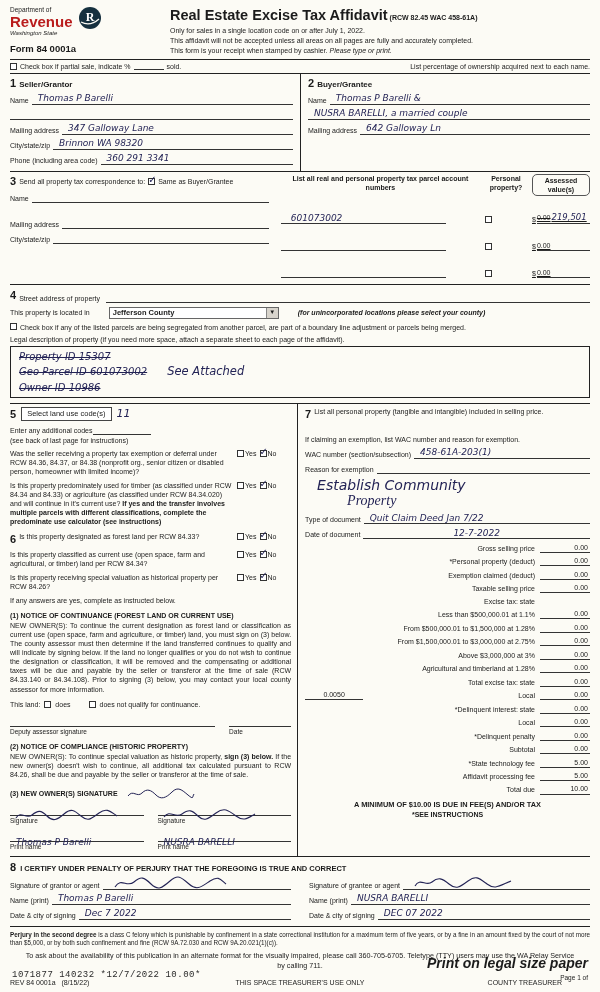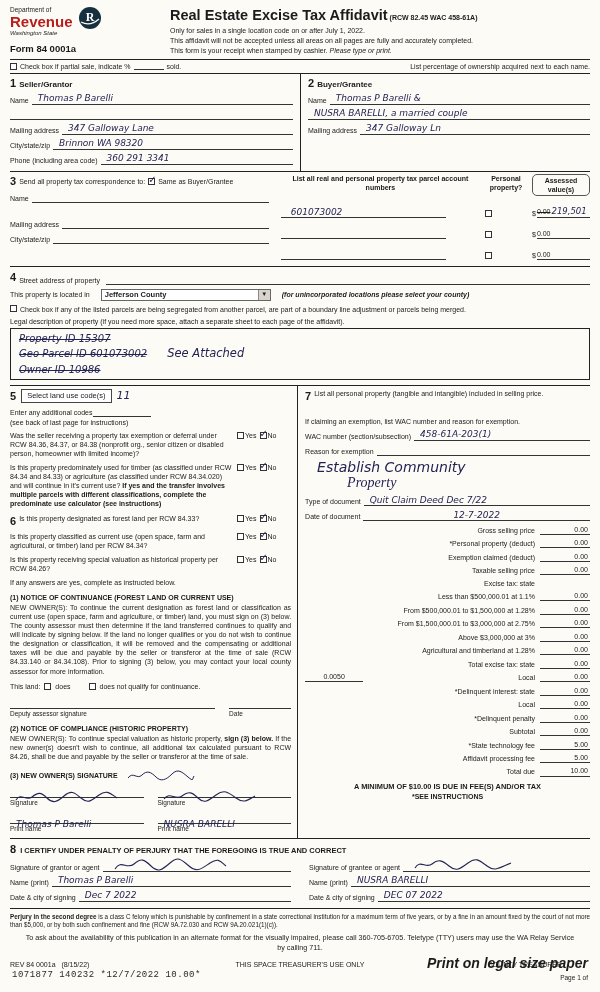--- a/index.html
+++ b/index.html
@@ -45,32 +45,32 @@
 
   
   .sec3 { display:flex; border-bottom:1px solid #222; padding-bottom:6px; }
   .s3l { width:46%; padding:2px 8px 0 0; }
   .s3r { width:54%; padding:2px 0 0 4px; }
   .s3head { display:flex; align-items:center; gap:3px; flex-wrap:wrap; }
   .s3th { display:flex; gap:4px; font-weight:bold; text-align:center; align-items:flex-start; }
   .s3th .h1 { flex:1; }
   .s3th .h2 { width:44px; }
   .s3th .h3 { width:58px; border:1px solid #555; border-radius:5px; padding:1px 2px; }
-  .s3row { display:flex; gap:21px; align-items:flex-end; margin-top:10px; }
+  .s3row { display:flex; gap:21px; align-items:flex-end; margin-top:16px;text-decoration:underline; }
   .s3row .c1 { flex:1; border-bottom:1px solid #333; height:11px; position:relative; }
   .s3row .c1 .hw { position:absolute; left:10px; bottom:-1px; }
   .s3row .c2 { width:44px; text-align:center; }
   .s3row .c3 { width:58px; display:flex; align-items:flex-end; gap:1px; }
   .s3row .c3 .amt { flex:1; border-bottom:1px solid #333; white-space:nowrap; }
   .s3row .c3 .ov { font-size:8.5px; margin-left:1px; }
 
   
   .sec4 { border-bottom:1px solid #222; padding:3px 0 5px; }
   .s4r1 { display:flex; align-items:flex-end; gap:3px; }
-  .s4r2 { display:flex; align-items:center; gap:11px; margin-top:4px; }
+  .s4r2 { display:flex; align-items:center; gap:19px; margin-top:4px; }
   .cselect { display:inline-flex; align-items:center; border:1px solid #666; background:#fff; width:170px; height:12px; padding-left:3px; font-weight:bold; font-size:7.5px; }
   .cselect .arrow { margin-left:auto; width:12px; height:10px; background:#d8d4cc; border-left:1px solid #888; display:flex; align-items:center; justify-content:center; font-size:6px; }
   .s4r3 { display:flex; gap:3px; margin-top:4px; align-items:flex-start; }
   .s4r4 { margin-top:3px; }
   .legalbox { border:1.2px solid #222; height:52px; margin-top:2px; padding:2px 8px; display:flex; flex-direction:column; justify-content:space-evenly; }
   .legalbox .hw { font-size:10px; }
   .legalbox .note { font-size:11.5px; margin-left:20px; text-decoration:none; }
 
   
   .main { display:flex; border-bottom:1px solid #222; }
@@ -222,21 +222,21 @@
           </span>
       </div>
       <div class="field">
           <span class="fline" style="margin-left:0">
             <span class="hw">NUSRA BARELLI, a married couple</span>
           </span>
         </div>
       <div class="field">
         <span class="flabel">Mailing address</span>
         <span class="fline">
-            <span class="hw">347 Galloway Ln</span>
+            <span class="hw">642 Galloway Ln</span>
           </span>
       </div>
     </div>
   </div>
 
   <div class="sec3">
     <div class="s3l">
       <div class="s3head">
         <span class="secnum">3</span>
         <span>Send all property tax correspondence to:</span>
@@ -441,21 +441,21 @@
         <span class="flabel">Reason for exemption</span>
         <span class="fline"></span>
       </div>
       <div class="bigreason">
         <span class="hw">Establish Community</span>
         <span class="hw indent">Property</span>
       </div>
       <div class="field">
         <span class="flabel">Type of document</span>
         <span class="fline">
-            <span class="hw">Quit Claim Deed   Dec 7/22</span>
+            <span class="hw">Quit Claim Deed   Jan 7/22</span>
           </span>
       </div>
       <div class="field">
         <span class="flabel">Date of document</span>
         <span class="fline ctr">
             <span class="hw">12-7-2022</span>
           </span>
       </div>
 
       <div class="trow">

